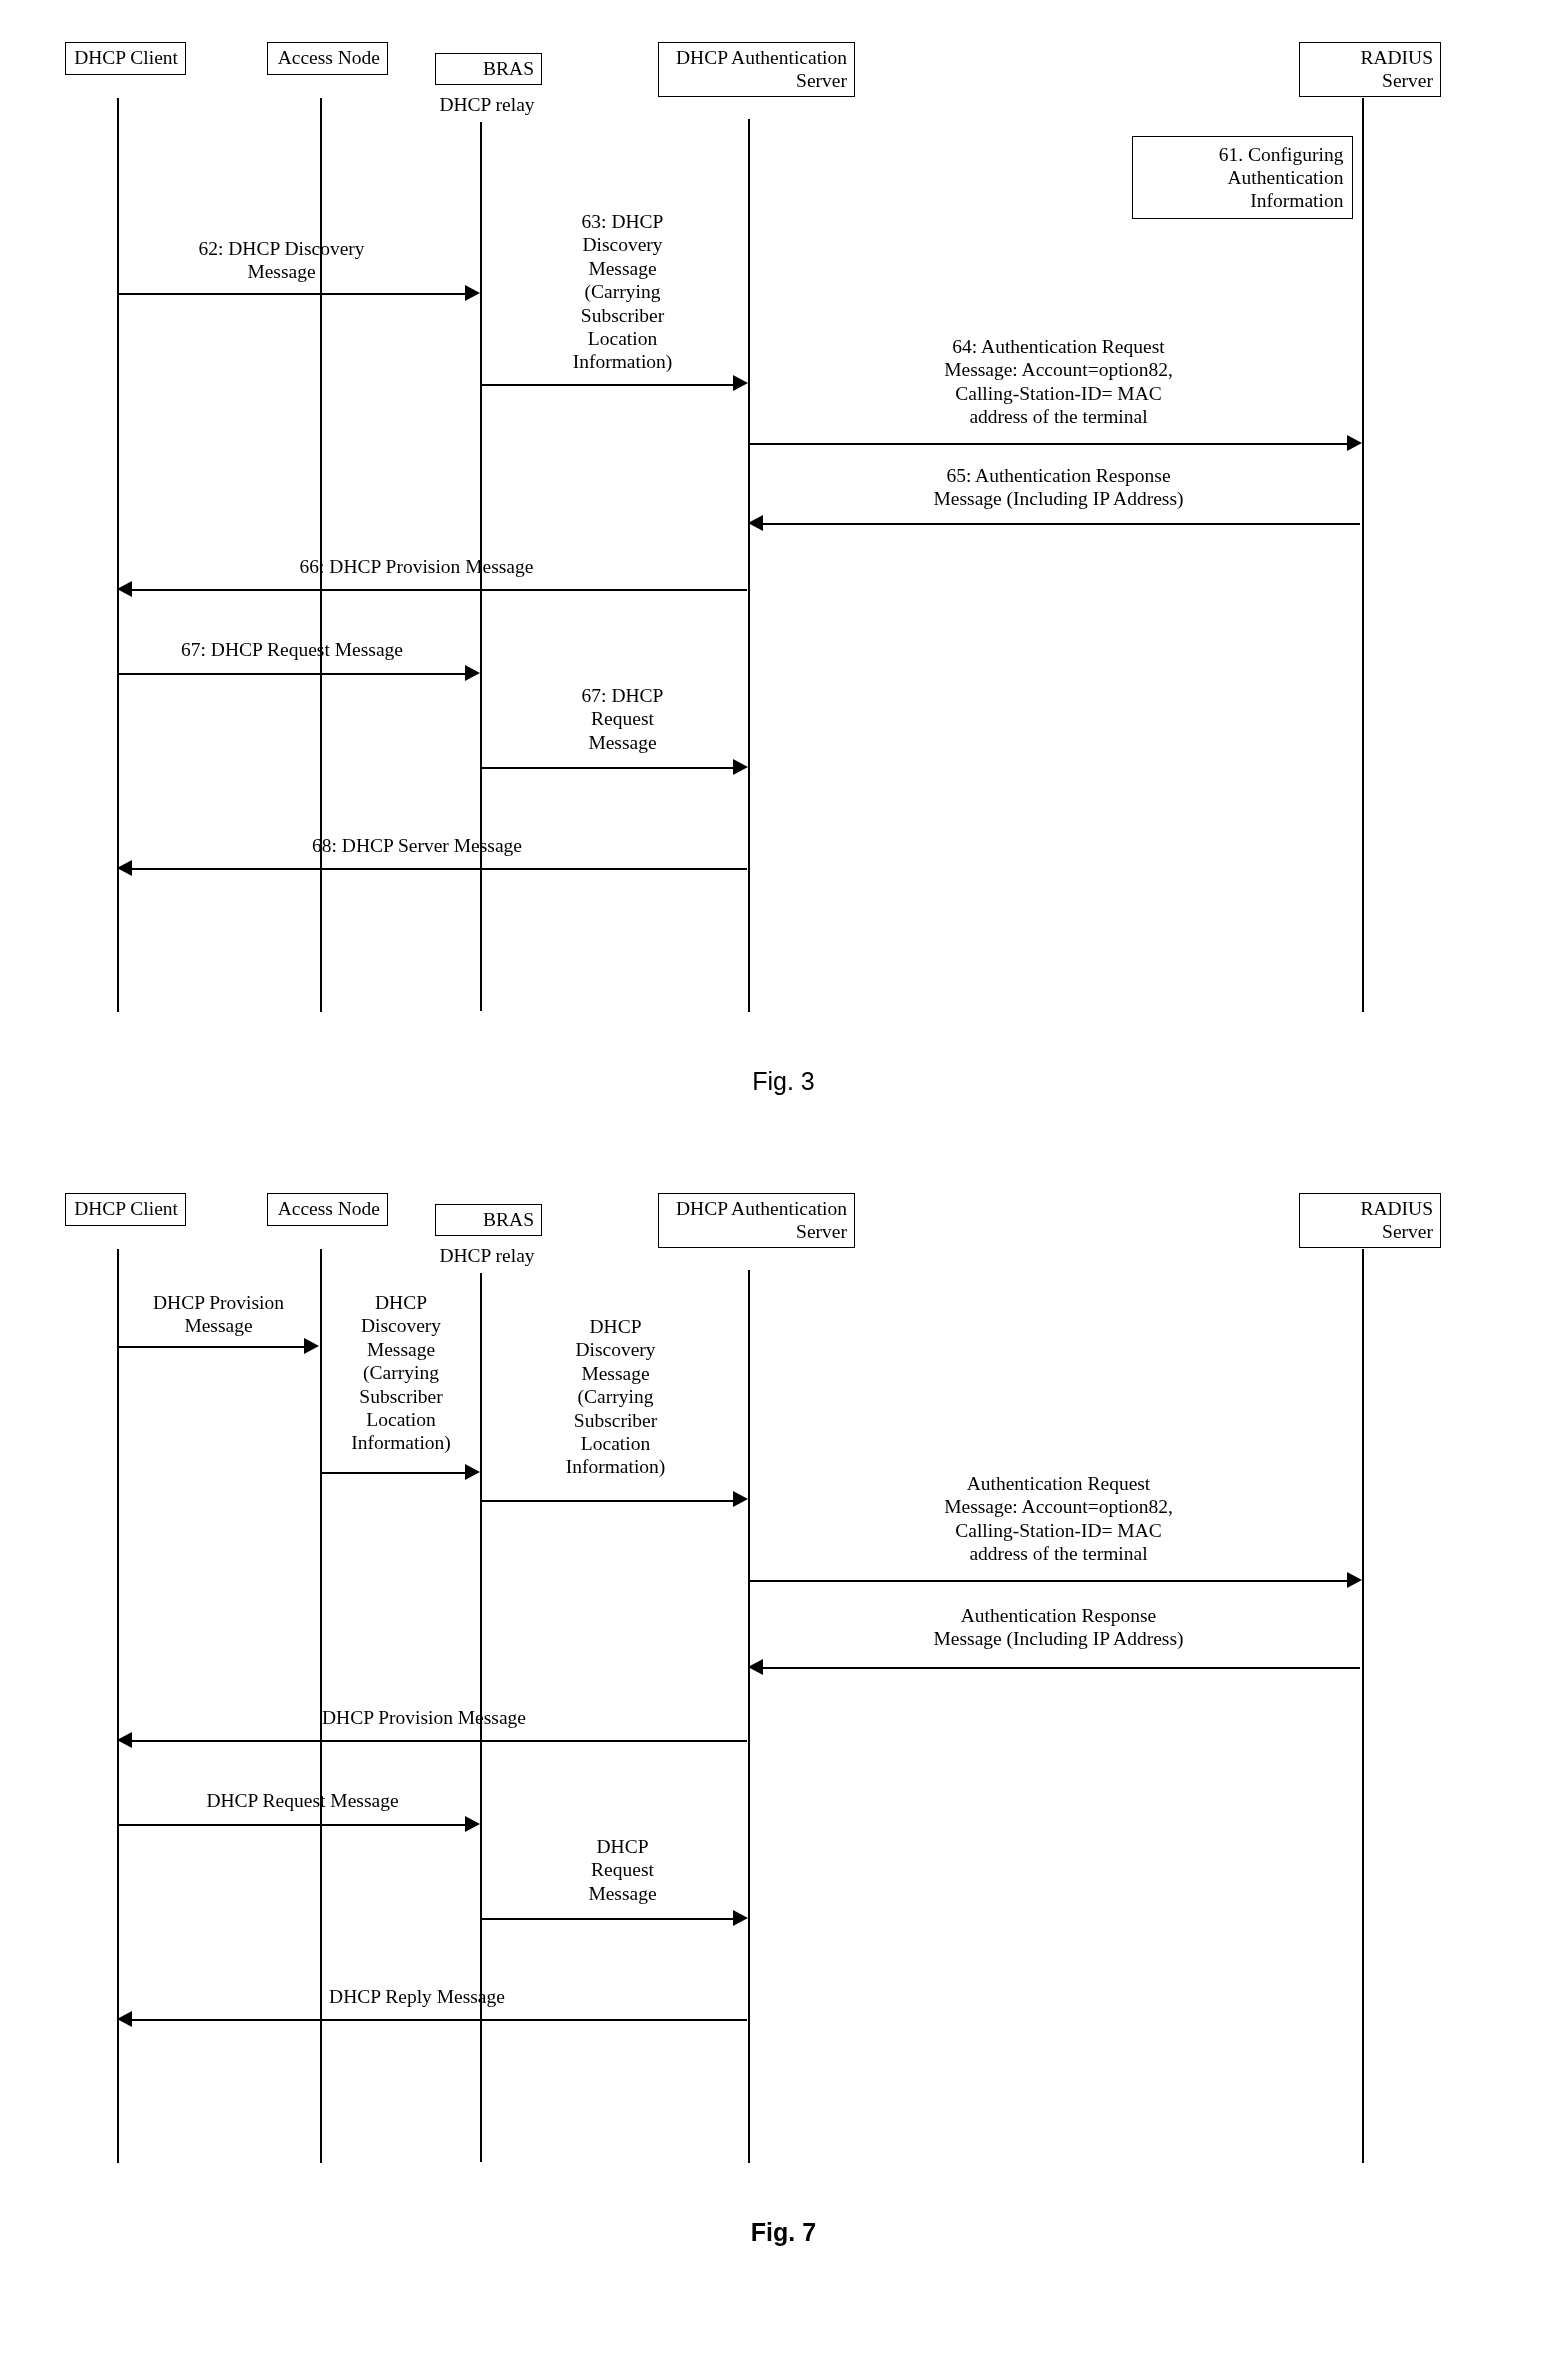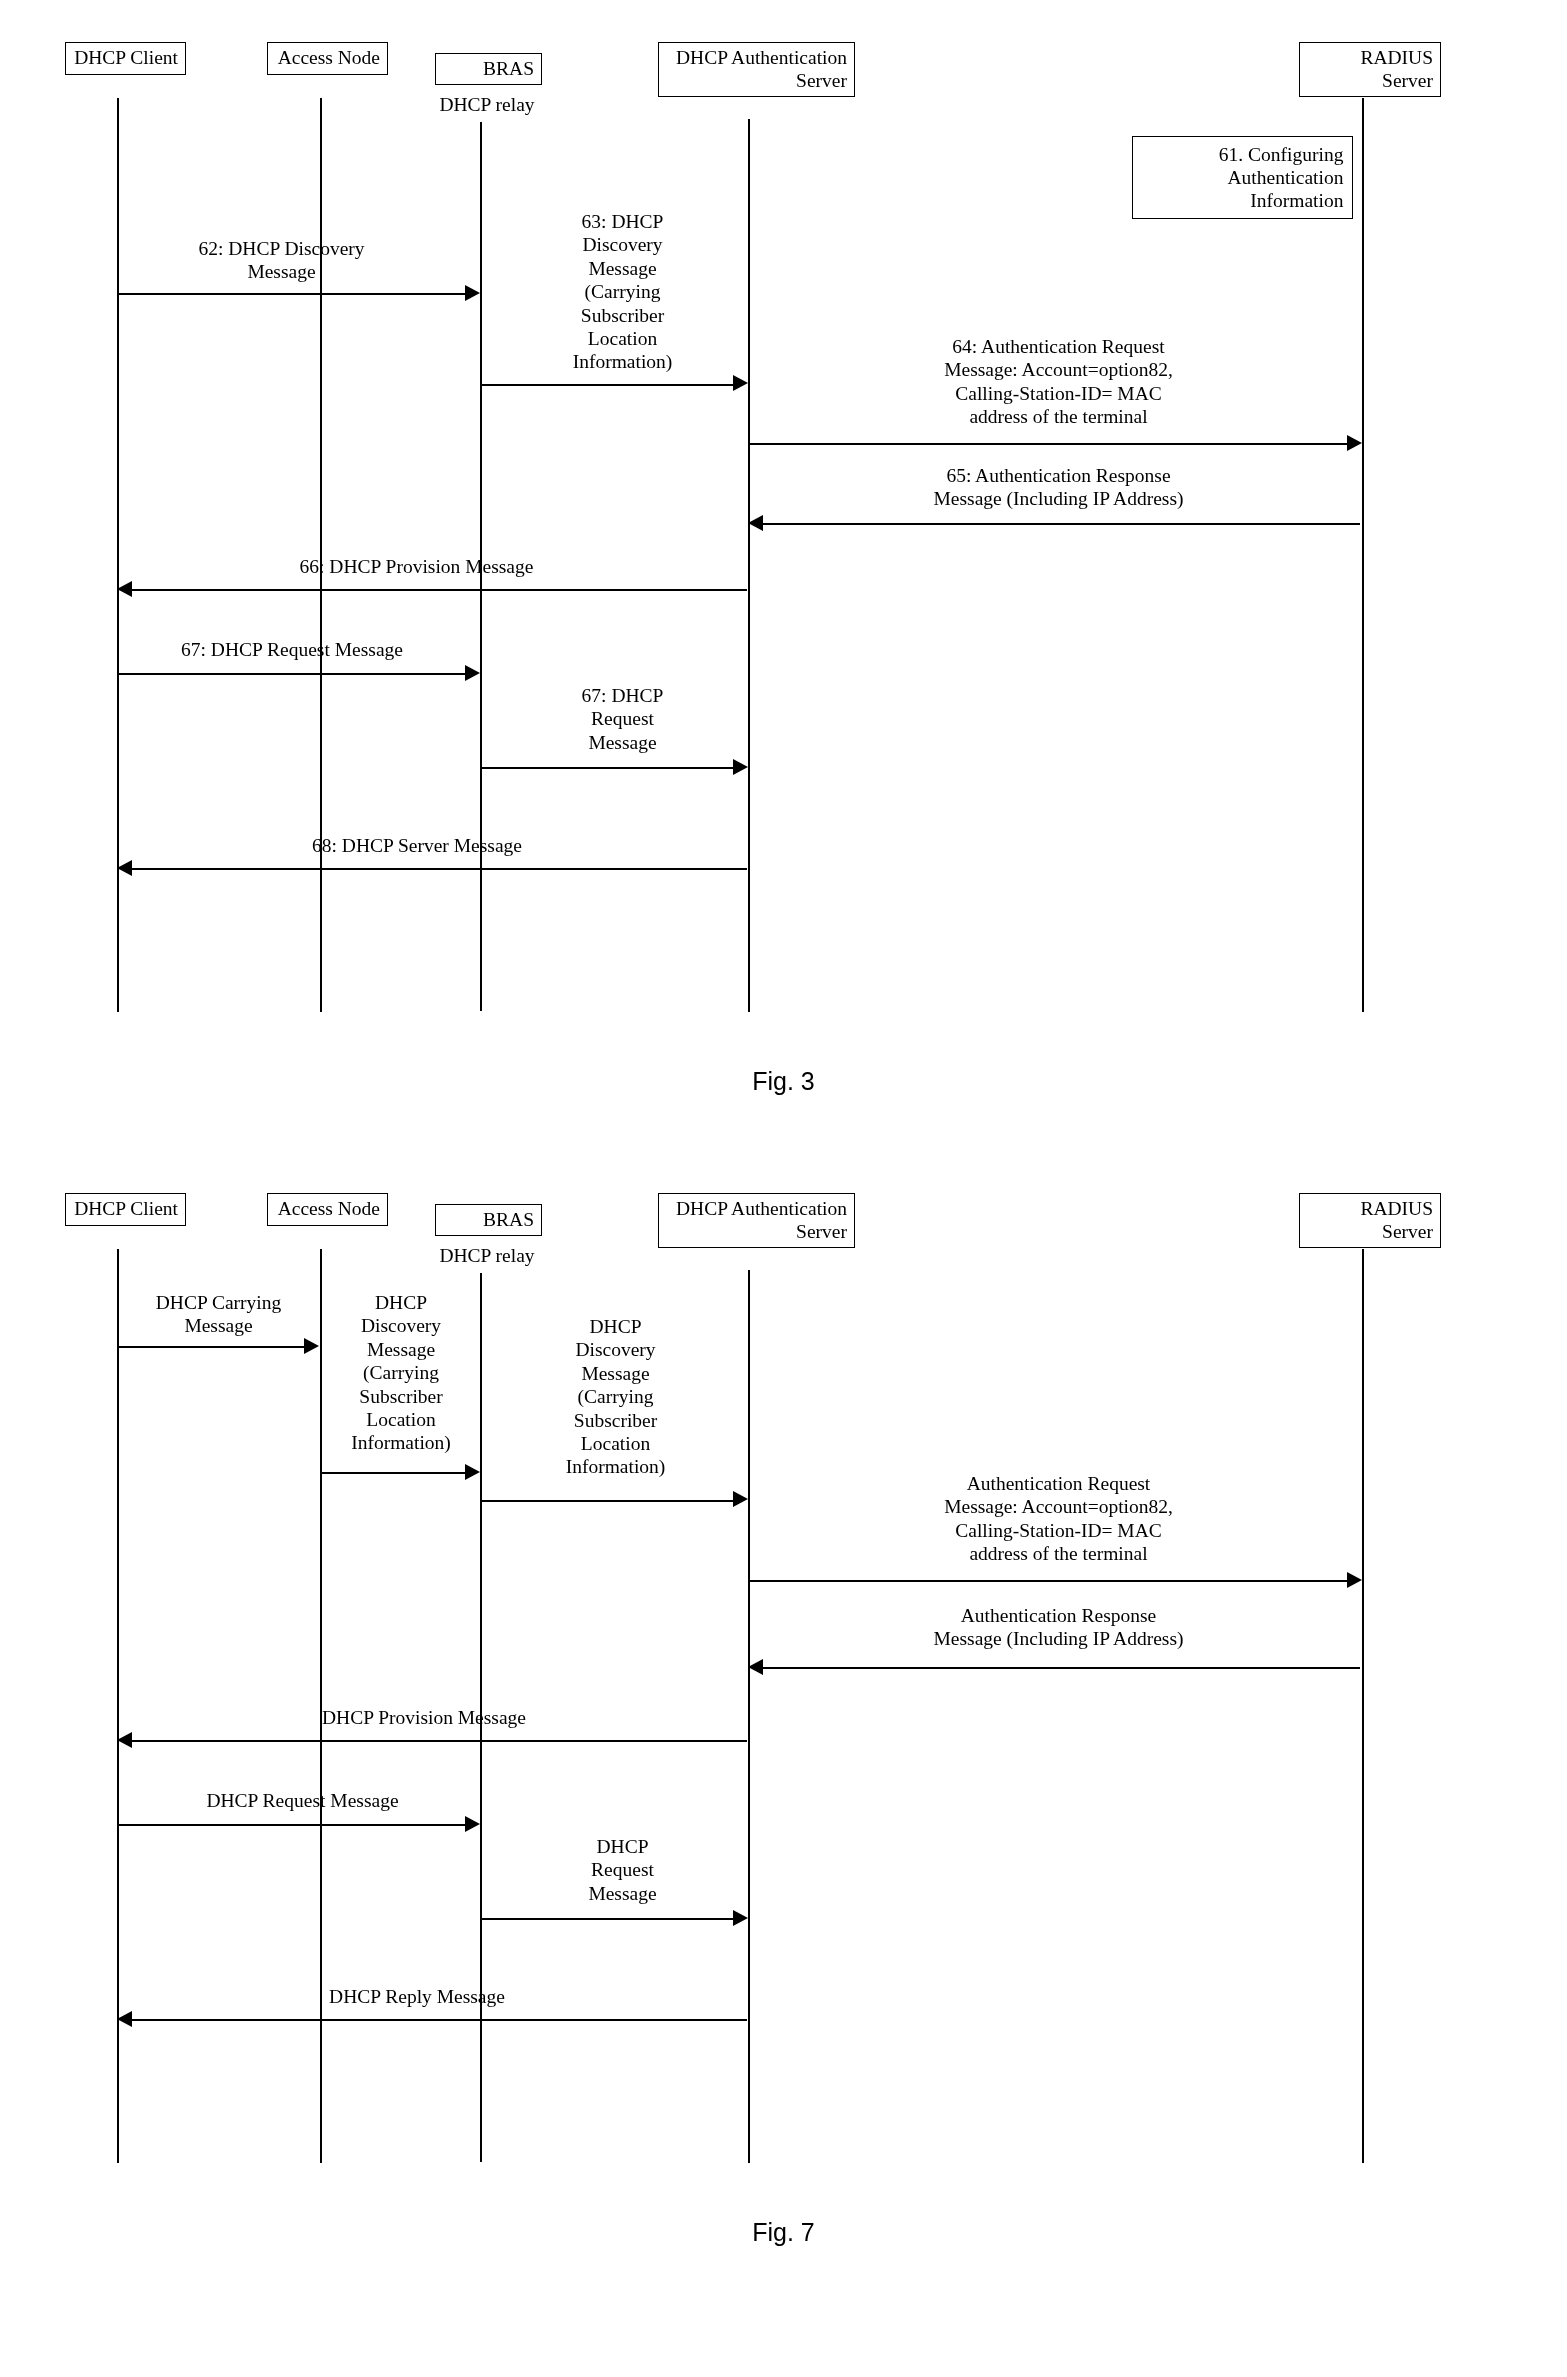--- a/index.html
+++ b/index.html
@@ -162,21 +162,21 @@
 Server</div>
 
   <div class="relay-label" style="left:349px;top:52px;width:174px;">DHCP relay</div>
 
   <div class="lifeline" style="left:66px;top:56px;height:914px;"></div>
   <div class="lifeline" style="left:269px;top:56px;height:914px;"></div>
   <div class="lifeline" style="left:429px;top:80px;height:889px;"></div>
   <div class="lifeline" style="left:697px;top:77px;height:893px;"></div>
   <div class="lifeline" style="left:1311px;top:56px;height:914px;"></div>
 
-  <div class="msg-label" style="left:70px;top:98px;width:195px;">DHCP Carrying
+  <div class="msg-label" style="left:70px;top:98px;width:195px;">DHCP Provision
 Message</div>
   <div class="arrow-line" style="left:68px;top:153px;width:187px;"></div>
   <div class="arrow-head-r" style="left:253px;top:145px;"></div>
 
   <div class="msg-label" style="left:275px;top:98px;width:150px;">DHCP
 Discovery
 Message
 (Carrying
 Subscriber
 Location
@@ -217,15 +217,15 @@
   <div class="msg-label" style="left:474px;top:642px;width:195px;">DHCP
 Request
 Message</div>
   <div class="arrow-line" style="left:430px;top:725px;width:253px;"></div>
   <div class="arrow-head-r" style="left:682px;top:717px;"></div>
 
   <div class="msg-label" style="left:209px;top:792px;width:314px;">DHCP Reply Message</div>
   <div class="arrow-line" style="left:80px;top:826px;width:616px;"></div>
   <div class="arrow-head-l" style="left:66px;top:818px;"></div>
 
-  <div class="caption" style="top:1025px;">Fig. 7</div>
+  <div class="caption" style="top:1025px;font-weight:bold;">Fig. 7</div>
 </div>
 
 
 </body></html>

